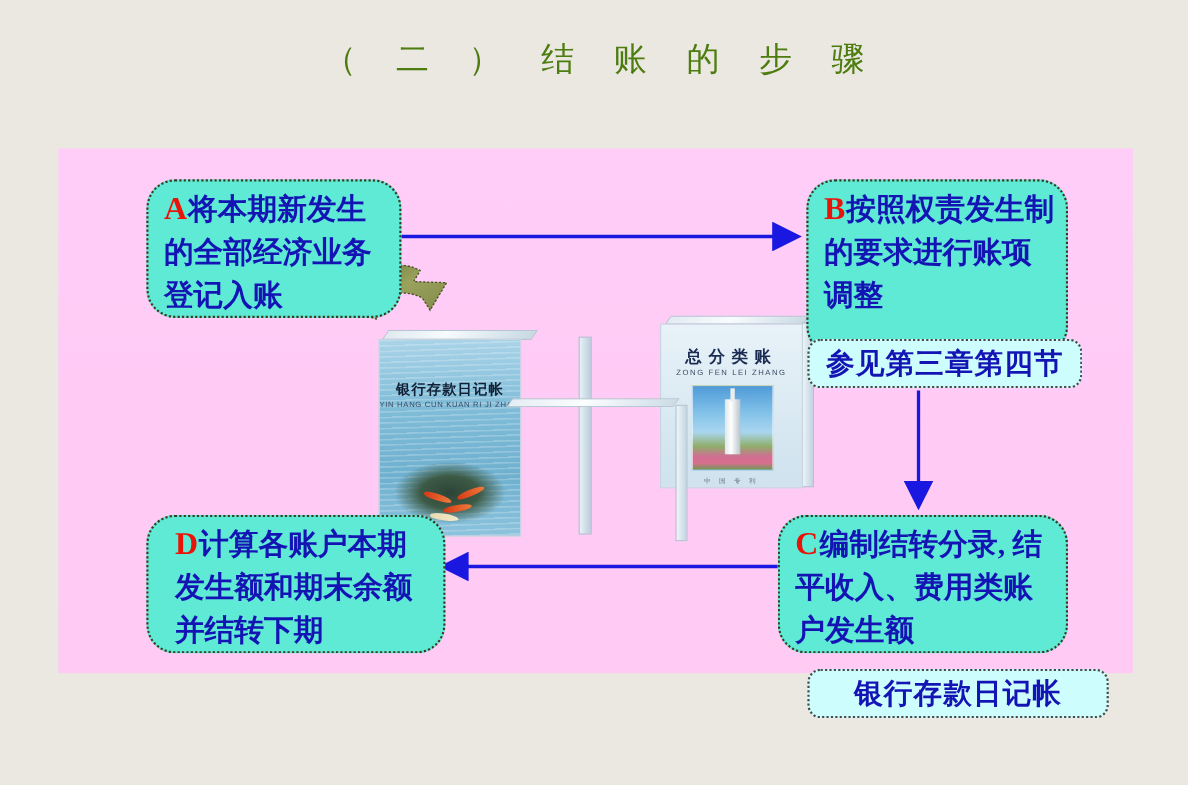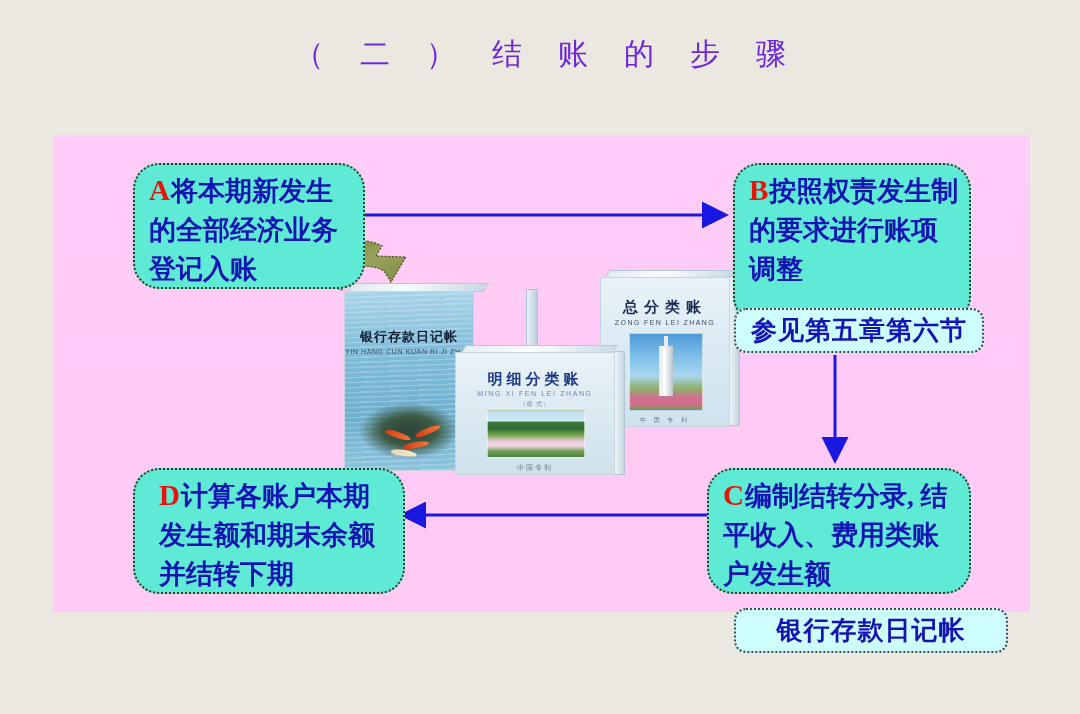--- a/index.html
+++ b/index.html
@@ -18,21 +18,21 @@
   
   #slide-title {
     position: absolute;
     left: 0;
     top: 34px;
     width: 1080px;
     text-align: center;
     font-family: "Liberation Serif", "DejaVu Serif", serif;
     font-size: 30px;
     font-weight: 400;
-    color: #6d28d9;
+    color: #4d7c0f;
     letter-spacing: 36px;
     text-indent: 36px;
     white-space: nowrap;
   }
 
   
   #pink-panel {
     position: absolute;
     left: 53px;
     top: 135px;
@@ -91,21 +91,21 @@
   
   .arrow-svg { position: absolute; overflow: visible; }
   #arrow-a-to-b { left: 365px; top: 205px; }
   #arrow-b-to-c { left: 825px; top: 355px; }
   #arrow-c-to-d { left: 395px; top: 505px; }
 
   
   #green-arrow { position: absolute; left: 318px; top: 226px; }
 
   
-  .book { position: absolute; }
+  .book { position: absolute; margin-top: 17px; }
   .book-front {
     position: absolute;
     box-sizing: border-box;
     border: 1px solid #c7d6de;
     overflow: hidden;
   }
   .book-title {
     position: absolute;
     width: 100%;
     text-align: center;
@@ -295,39 +295,32 @@
     <div class="book-photo">
       <div class="tower"></div>
     </div>
     <div class="book-footer">中 国 专 利</div>
   </div>
 </div>
 
 <div class="book" id="book-2">
   <div class="book-top"></div>
   <div class="book-side"></div>
-  <div class="book-front">
-    <div class="book-title">明细分类账</div>
-    <div class="book-pinyin">MING XI FEN LEI ZHANG</div>
-    <div class="book-pinyin sub-label">（横 式）</div>
-    <div class="book-photo"></div>
-    <div class="book-footer">中国专利</div>
-  </div>
 </div>
 
 <div class="step-box" id="box-a">
   <span class="marker">A</span><span>将本期新发生的全部经济业务登记入账</span>
 </div>
 
 <div class="step-box" id="box-b">
   <span class="marker">B</span><span>按照权责发生制的要求进行账项调整</span>
 </div>
 
 <div class="step-box" id="box-c">
   <span class="marker">C</span><span>编制结转分录, 结平收入、费用类账户发生额</span>
 </div>
 
 <div class="step-box" id="box-d">
   <span class="marker">D</span><span>计算各账户本期发生额和期末余额并结转下期</span>
 </div>
 
-<div class="ref-box" id="ref-box-1">参见第五章第六节</div>
+<div class="ref-box" id="ref-box-1">参见第三章第四节</div>
 <div class="ref-box" id="ref-box-2">银行存款日记帐</div>
 
 </body></html>

